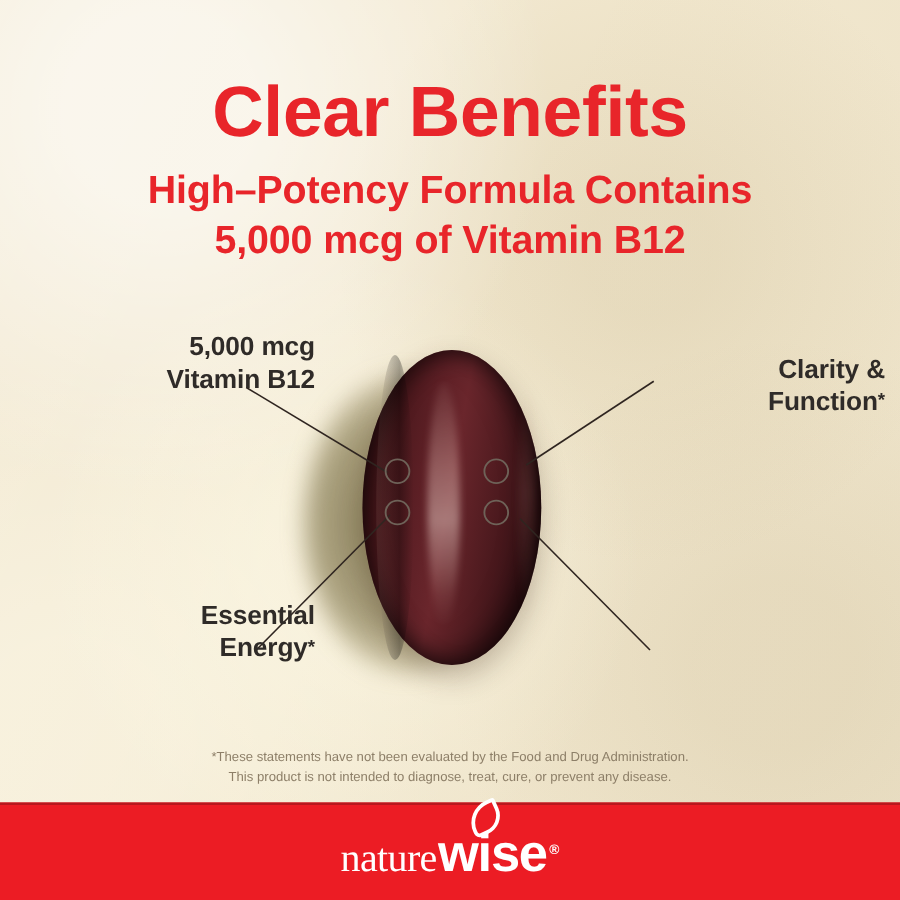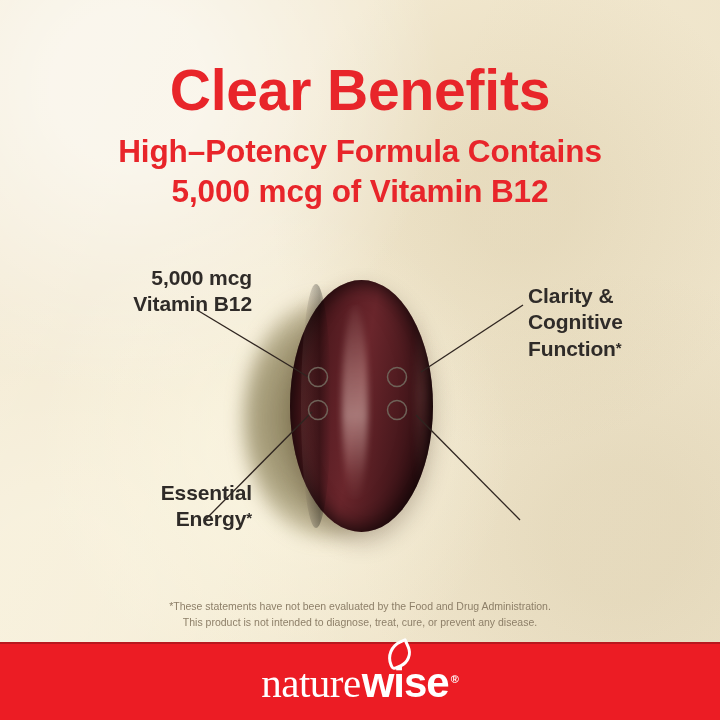--- a/index.html
+++ b/index.html
@@ -135,21 +135,21 @@
   
   .callout {
     position: absolute;
     color: #2f2b28;
     font-size: 21px;
     font-weight: bold;
     line-height: 1.26;
     letter-spacing: -0.1px;
   }
   #callout-dose      { left: 62px;  top: 265px; width: 190px; text-align: right; }
-  #callout-clarity   { left: 528px; top: 283px; width: 180px; text-align: left; }
+  #callout-clarity   { left: 528px; top: 283px; width: 180px; text-align: right; }
   #callout-energy    { left: 62px;  top: 480px; width: 190px; text-align: right; }
   #callout-immune    { left: 528px; top: 503px; width: 180px; text-align: left; }
   .callout .ast { font-size: 15px; vertical-align: 3px; }
 
   
   #disclaimer {
     position: absolute;
     left: 0;
     top: 598px;
     width: 720px;
@@ -180,21 +180,21 @@
     justify-content: center;
   }
   #logo-inner {
     position: relative;
     display: inline-flex;
     align-items: baseline;
     color: #ffffff;
   }
   #logo-nature {
     font-family: "Liberation Serif", serif;
-    font-size: 41px;
+    font-size: 32px;
     font-weight: normal;
     letter-spacing: -0.5px;
   }
   #logo-wise {
     font-family: "Liberation Sans", sans-serif;
     font-size: 42px;
     font-weight: bold;
     letter-spacing: -1px;
     margin-left: 1px;
     text-align: right;
@@ -257,21 +257,20 @@
     </g>
   </svg>
 
   <div class="callout" id="callout-dose">
     <div>5,000 mcg</div>
     <div>Vitamin B12</div>
   </div>
 
   <div class="callout" id="callout-clarity">
     <div>Clarity &amp;</div>
-    <div>Cognitive</div>
     <div><span>Function</span><span class="ast">*</span></div>
   </div>
 
   <div class="callout" id="callout-energy">
     <div>Essential</div>
     <div><span>Energy</span><span class="ast">*</span></div>
   </div>
 
 
   <div id="disclaimer">

